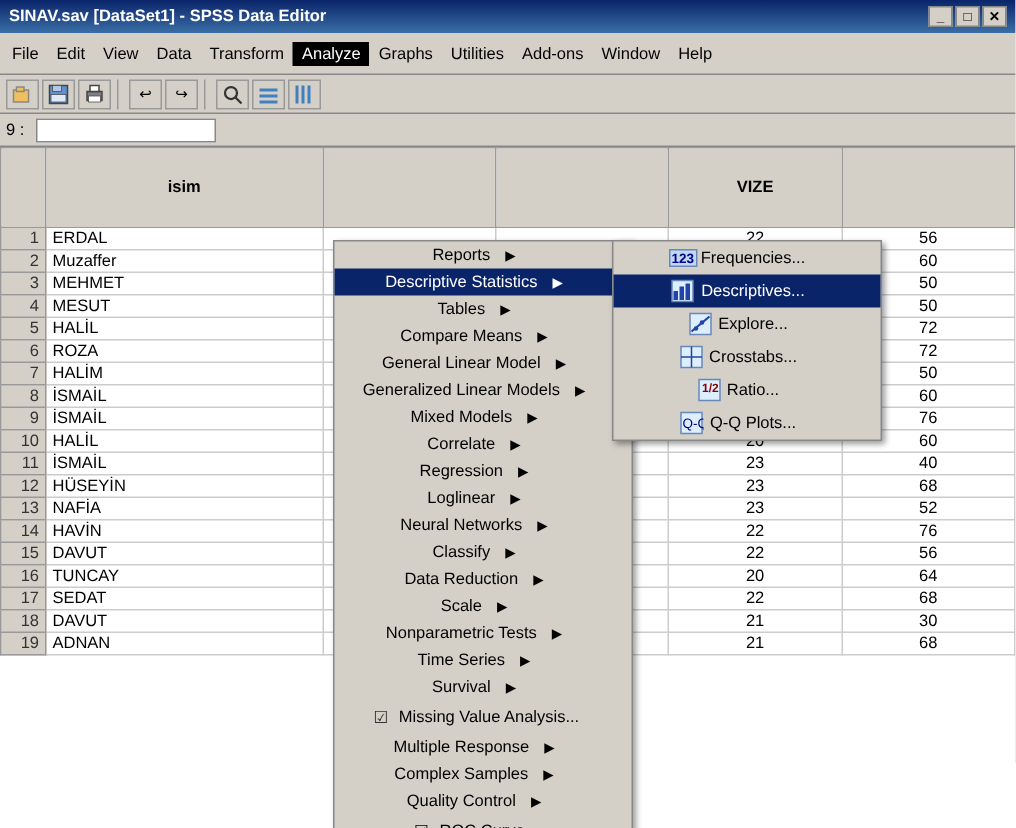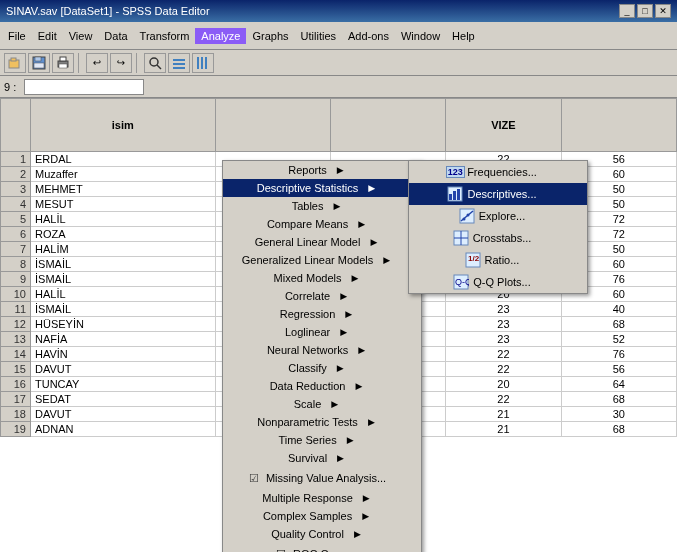--- a/index.html
+++ b/index.html
@@ -4,21 +4,21 @@
   <style>
     * { margin: 0; padding: 0; box-sizing: border-box; }
     body { font-family: 'Tahoma', Arial, sans-serif; font-size: 11px; background: #d4d0c8; width: 677px; height: 552px; overflow: hidden; }
 
     
     .title-bar {
       background: linear-gradient(to bottom, #0a246a, #3a6ea5);
       color: white;
       padding: 3px 6px;
       font-size: 11px;
-      font-weight: normal;
+      font-weight: bold;
       display: flex;
       align-items: center;
       justify-content: space-between;
       height: 22px;
     }
     .title-bar-buttons { display: flex; gap: 2px; }
     .title-btn {
       width: 16px; height: 14px;
       background: #d4d0c8;
       border: 1px solid #888;
@@ -176,21 +176,21 @@
       width: 16px; height: 16px;
       margin-right: 4px;
       display: inline-flex;
       align-items: center;
       justify-content: center;
       flex-shrink: 0;
     }
     .icon-check { color: #333; font-size: 11px; }
 
     .analyze-highlight {
-      background: #8b5cf6;
+      background: #000000;
       color: white;
     }
   </style>
 </head>
 <body>
 
 <div class="title-bar">
   <span>SINAV.sav [DataSet1] - SPSS Data Editor</span>
   <div class="title-bar-buttons">
     <div class="title-btn">_</div>

